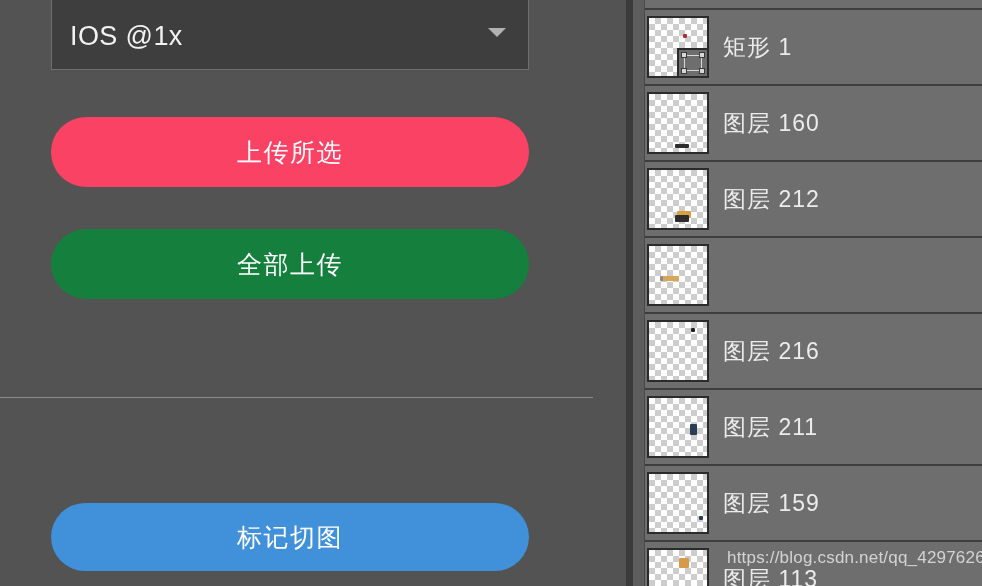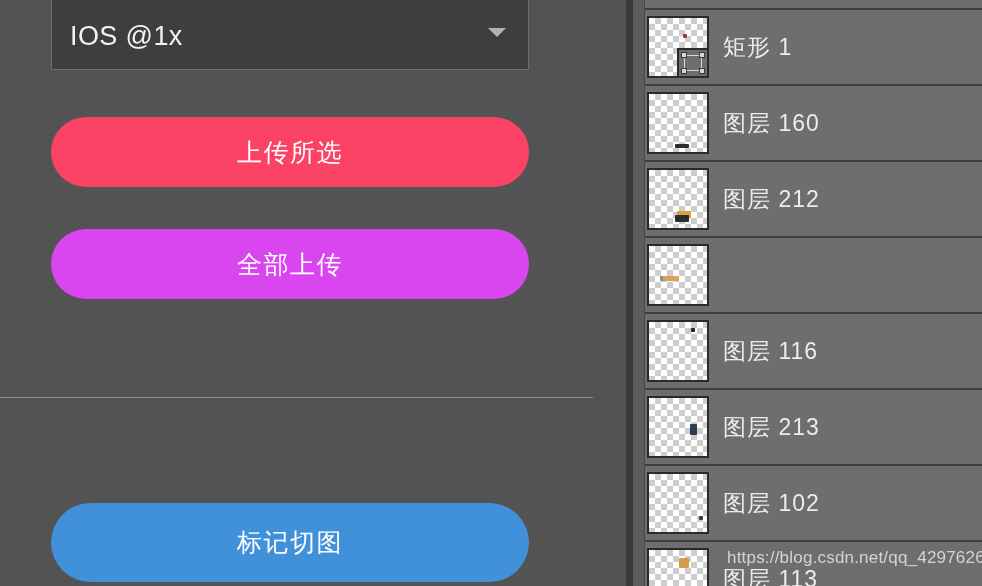--- a/index.html
+++ b/index.html
@@ -87,27 +87,27 @@
     top: 117px;
     width: 478px;
     height: 70px;
     background: #fa4265;
   }
   #btn-upload-all {
     left: 51px;
     top: 229px;
     width: 478px;
     height: 70px;
-    background: #d946ef;
+    background: #15803d;
   }
   #btn-mark-slice {
     left: 51px;
     top: 503px;
     width: 478px;
-    height: 79px;
+    height: 68px;
     background: #4090da;
   }
 
   .section-divider {
     position: absolute;
     left: 0;
     top: 397px;
     width: 593px;
     height: 1px;
     background: #8b8b8b;
@@ -298,33 +298,33 @@
         </div>
         <div class="layer-row">
           <div class="layer-thumb">
             <span class="thumb-dot mark-d"></span>
           </div>
         </div>
         <div class="layer-row">
           <div class="layer-thumb">
             <span class="thumb-dot mark-e"></span>
           </div>
-          <span class="layer-name">图层 116</span>
+          <span class="layer-name">图层 216</span>
         </div>
         <div class="layer-row">
           <div class="layer-thumb">
             <span class="thumb-dot mark-f"></span>
           </div>
-          <span class="layer-name">图层 213</span>
+          <span class="layer-name">图层 211</span>
         </div>
         <div class="layer-row">
           <div class="layer-thumb">
             <span class="thumb-dot mark-g"></span>
           </div>
-          <span class="layer-name">图层 102</span>
+          <span class="layer-name">图层 159</span>
         </div>
         <div class="layer-row">
           <div class="layer-thumb">
             <span class="thumb-dot mark-h"></span>
           </div>
           <span class="layer-name">图层 113</span>
         </div>
       </div>
   </div>
 

